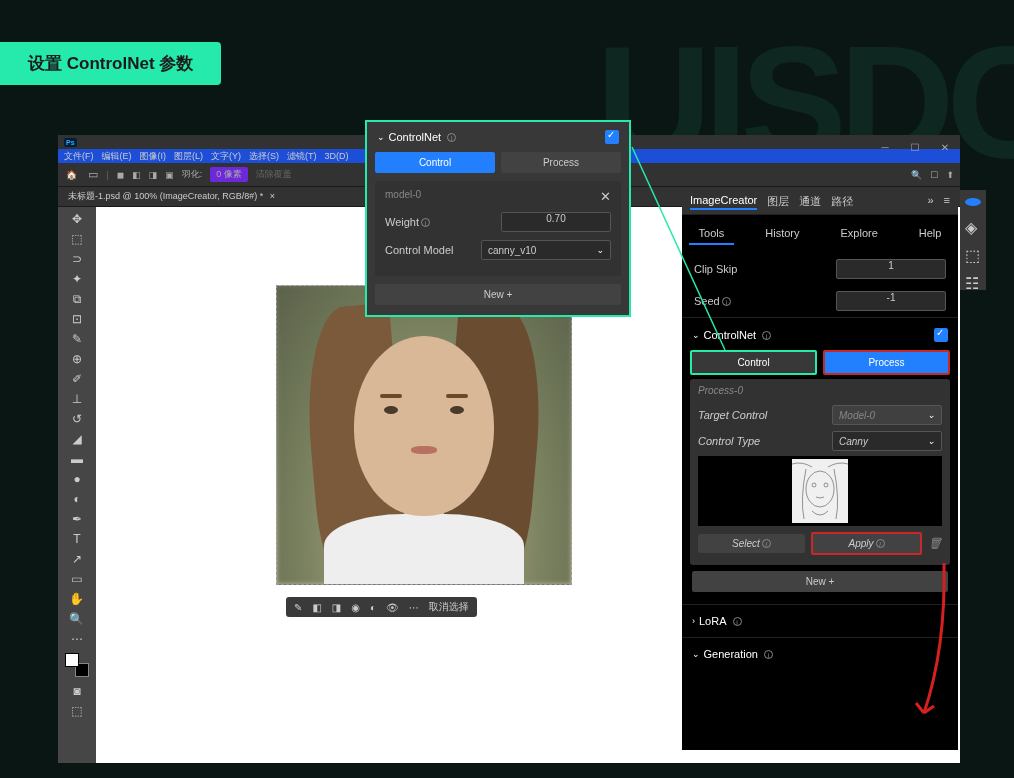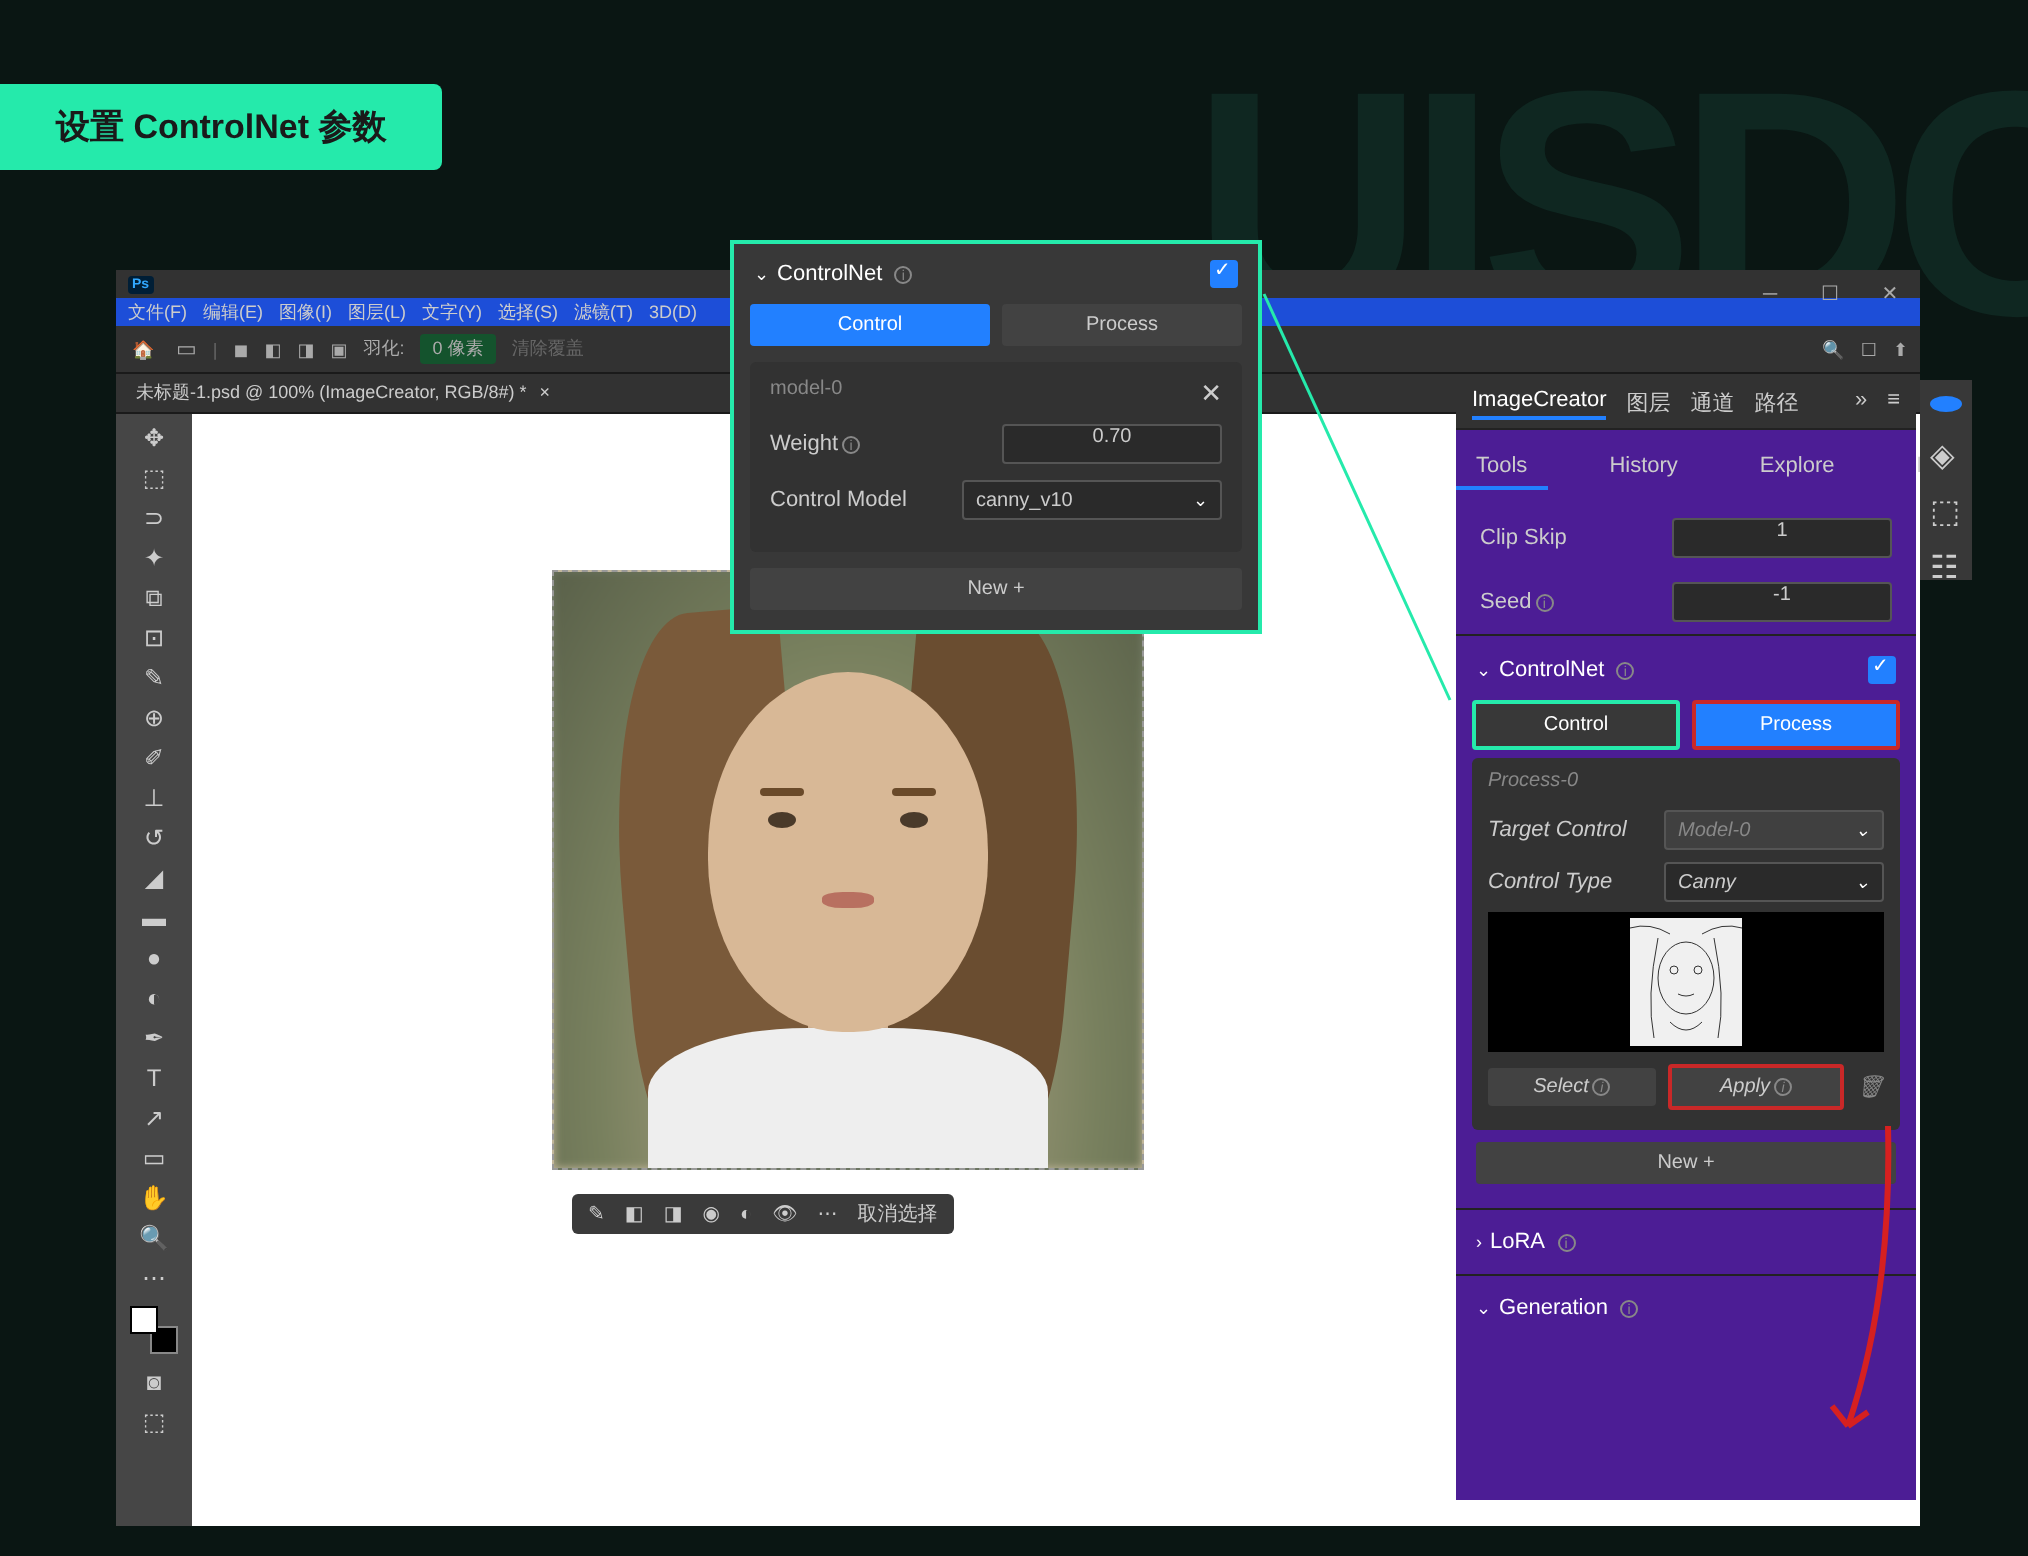--- a/index.html
+++ b/index.html
@@ -35,24 +35,24 @@
 .portrait-hair-l { position: absolute; left: 34px; top: 20px; width: 90px; height: 280px; background: #7a5a3a; border-radius: 50% 0 0 30%; transform: rotate(-5deg); }
 .portrait-hair-r { position: absolute; right: 34px; top: 20px; width: 90px; height: 280px; background: #6a4d30; border-radius: 0 50% 30% 0; transform: rotate(5deg); }
 .portrait-neck { position: absolute; left: 50%; transform: translateX(-50%); top: 200px; width: 40px; height: 50px; background: #d0b090; }
 .portrait-shirt { position: absolute; left: 50%; transform: translateX(-50%); bottom: -10px; width: 200px; height: 80px; background: #eee; border-radius: 40% 40% 0 0; }
 .portrait-bg-blur { position: absolute; inset: 0; filter: blur(2px); }
 
 
 .photo-toolbar { position: absolute; left: 190px; top: 390px; background: #3a3a3a; border-radius: 3px; padding: 3px 8px; display: flex; gap: 10px; align-items: center; font-size: 10px; color: #ccc; }
 
 
-.right-panel { position: absolute; top: 190px; right: 56px; width: 230px; height: 560px; background: #4c1d95; z-index: 3; font-size: 11px; color: #ccc; }
+.right-panel { position: absolute; top: 190px; right: 56px; width: 276px; height: 560px; background: #000000; z-index: 3; font-size: 11px; color: #ccc; }
 .rp-tabs { display: flex; gap: 10px; padding: 4px 8px; background: #323232; border-bottom: 1px solid #222; }
 .rp-tabs .active { color: #fff; border-bottom: 2px solid #2280ff; padding-bottom: 2px; }
-.rp-subtabs { display: flex; justify-content: flex-start; padding: 8px 0; gap: 21px; }
+.rp-subtabs { display: flex; justify-content: center; padding: 8px 0; gap: 21px; }
 .rp-subtabs span { padding: 4px 10px; }
 .rp-subtabs .active { border-bottom: 2px solid #2280ff; }
 .rp-row { display: flex; align-items: center; justify-content: space-between; padding: 6px 12px; }
 .rp-input { background: #2a2a2a; border: 1px solid #555; color: #ccc; width: 110px; height: 20px; text-align: center; font-size: 10px; border-radius: 2px; margin-left: 20px; }
 .rp-section { border-top: 1px solid #222; padding: 6px 0; }
 .rp-section-title { display: flex; align-items: center; padding: 4px 10px; font-size: 11px; color: #fff; gap: 4px; }
 .chk { width: 14px; height: 14px; background: #2280ff; border-radius: 2px; position: relative; }
 .chk::after { content: '✓'; color: #fff; font-size: 10px; position: absolute; left: 2px; top: -1px; }
 
 .ctrl-btns { display: flex; gap: 6px; padding: 4px 8px; }
@@ -132,21 +132,21 @@
   </div>
   <div class="ps-toolbar2">
     <span class="ps-home-icon">🏠</span>
     <span style="font-size:11px;">▭</span>
     <span style="color:#666;">|</span>
     <span>◼</span>
     <span>◧</span>
     <span>◨</span>
     <span>▣</span>
     <span>羽化:</span>
-    <span style="background:#14532d;padding:1px 6px;border-radius:2px;">0 像素</span>
+    <span style="background:#6d28d9;padding:1px 6px;border-radius:2px;">0 像素</span>
     <span style="color:#666;">清除覆盖</span>
     <span style="margin-left:auto;">非进佳...</span>
     <span style="margin-left:auto;">🔍</span>
     <span>☐</span>
     <span>⬆</span>
   </div>
   <div class="ps-tab">
     <span>未标题-1.psd @ 100% (ImageCreator, RGB/8#) *</span>
     <span style="margin-left:4px;">×</span>
   </div>

